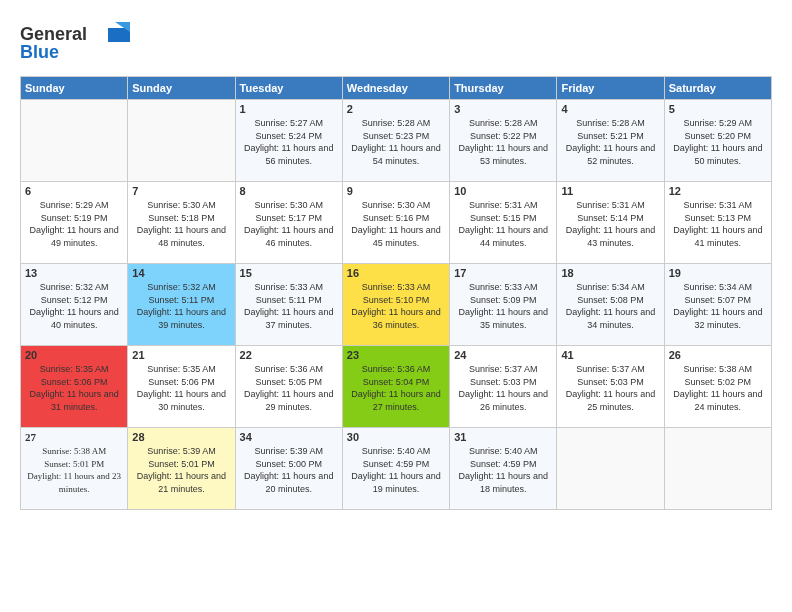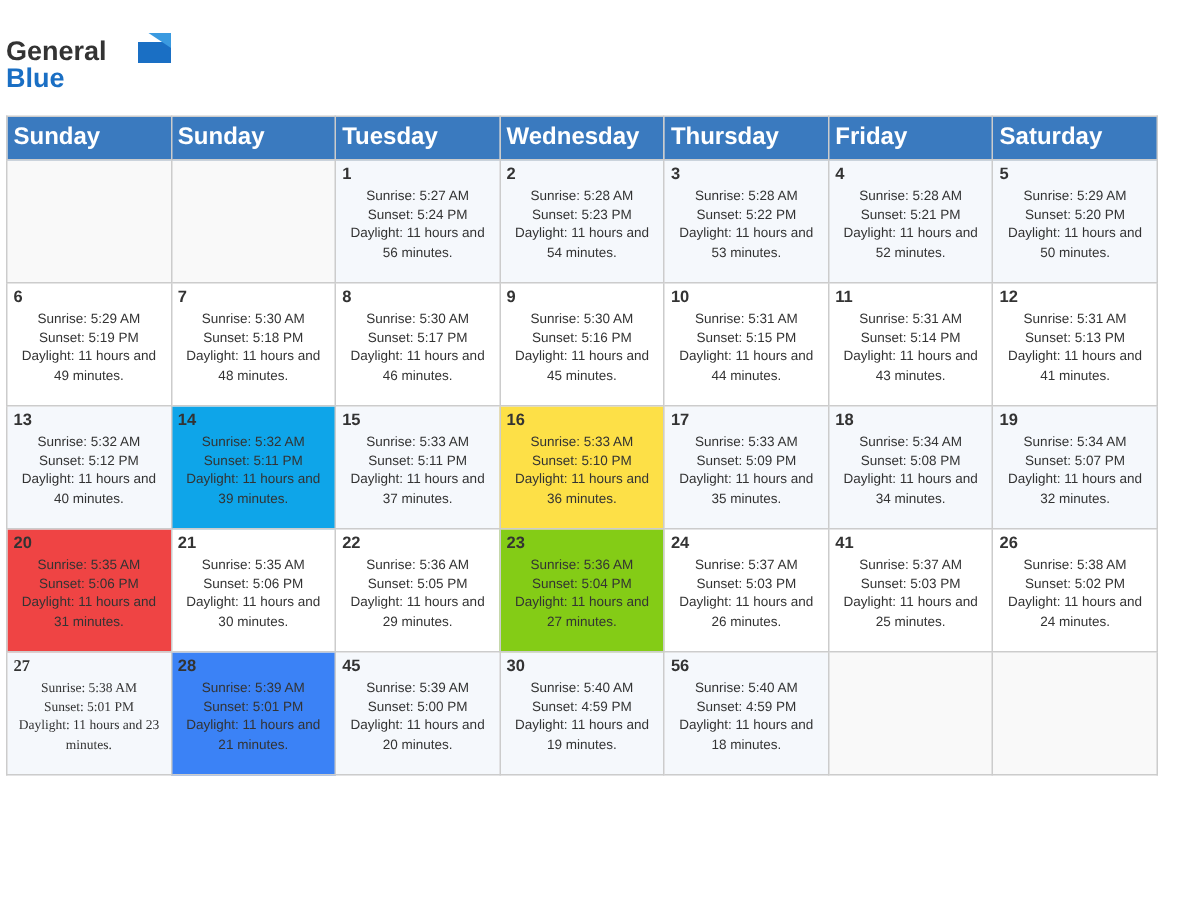--- a/index.html
+++ b/index.html
@@ -5,21 +5,21 @@
     * { margin: 0; padding: 0; box-sizing: border-box; }
     body {
       font-family: Arial, sans-serif;
       background: #fff;
       width: 792px;
       height: 612px;
       overflow: hidden;
     }
     .container {
       width: 792px;
-      padding: 16px 20px 10px 4px;
+      padding: 16px 20px 10px 20px;
     }
     .header-row {
       display: flex;
       align-items: flex-start;
       justify-content: space-between;
       margin-bottom: 8px;
     }
     .logo {
       display: flex;
       align-items: center;
@@ -39,21 +39,21 @@
       color: #555;
     }
     table {
       width: 100%;
       border-collapse: collapse;
       table-layout: fixed;
     }
     thead tr th {
       background-color: #3a7abf;
       color: #fff;
-      font-size: 16px;
+      font-size: 11px;
       font-weight: bold;
       padding: 5px 4px;
       text-align: left;
       border: 1px solid #ccc;
     }
     tbody tr td {
       border: 1px solid #ccc;
       vertical-align: top;
       padding: 3px 4px;
       font-size: 9.5px;
@@ -170,21 +170,21 @@
           <td style="background: rgb(255, 255, 255);">
             <span class="day-number">12</span>
             <div class="cell-text">Sunrise: 5:31 AM<br>Sunset: 5:13 PM<br>Daylight: 11 hours and 41 minutes.</div>
           </td>
         </tr>
         <tr>
           <td style="background: rgb(245, 248, 252);">
             <span class="day-number">13</span>
             <div class="cell-text">Sunrise: 5:32 AM<br>Sunset: 5:12 PM<br>Daylight: 11 hours and 40 minutes.</div>
           </td>
-          <td style="background: #0ea5e9; margin-left: 18px;">
+          <td style="background: #7dd3fc; margin-left: 18px;">
             <span class="day-number">14</span>
             <div class="cell-text">Sunrise: 5:32 AM<br>Sunset: 5:11 PM<br>Daylight: 11 hours and 39 minutes.</div>
           </td>
           <td style="background: rgb(245, 248, 252);">
             <span class="day-number">15</span>
             <div class="cell-text">Sunrise: 5:33 AM<br>Sunset: 5:11 PM<br>Daylight: 11 hours and 37 minutes.</div>
           </td>
           <td style="background: #fde047;">
             <span class="day-number">16</span>
             <div class="cell-text">Sunrise: 5:33 AM<br>Sunset: 5:10 PM<br>Daylight: 11 hours and 36 minutes.</div>
@@ -230,34 +230,34 @@
           <td style="background: rgb(255, 255, 255);">
             <span class="day-number">26</span>
             <div class="cell-text">Sunrise: 5:38 AM<br>Sunset: 5:02 PM<br>Daylight: 11 hours and 24 minutes.</div>
           </td>
         </tr>
         <tr>
           <td style="background: rgb(245, 248, 252); font-family: Liberation Serif, serif;">
             <span class="day-number">27</span>
             <div class="cell-text">Sunrise: 5:38 AM<br>Sunset: 5:01 PM<br>Daylight: 11 hours and 23 minutes.</div>
           </td>
-          <td style="background: #3b82f6;">
+          <td style="background: #fef9c3;">
             <span class="day-number">28</span>
             <div class="cell-text">Sunrise: 5:39 AM<br>Sunset: 5:01 PM<br>Daylight: 11 hours and 21 minutes.</div>
           </td>
           <td style="background: rgb(245, 248, 252);">
-            <span class="day-number">45</span>
+            <span class="day-number">34</span>
             <div class="cell-text">Sunrise: 5:39 AM<br>Sunset: 5:00 PM<br>Daylight: 11 hours and 20 minutes.</div>
           </td>
           <td style="background: rgb(245, 248, 252);">
             <span class="day-number">30</span>
             <div class="cell-text">Sunrise: 5:40 AM<br>Sunset: 4:59 PM<br>Daylight: 11 hours and 19 minutes.</div>
           </td>
           <td style="background: rgb(245, 248, 252);">
-            <span class="day-number">56</span>
+            <span class="day-number">31</span>
             <div class="cell-text">Sunrise: 5:40 AM<br>Sunset: 4:59 PM<br>Daylight: 11 hours and 18 minutes.</div>
           </td>
           <td class="empty-cell"></td>
           <td class="empty-cell"></td>
         </tr>
       </tbody>
   </table>
 </div>
 
 </body></html>

